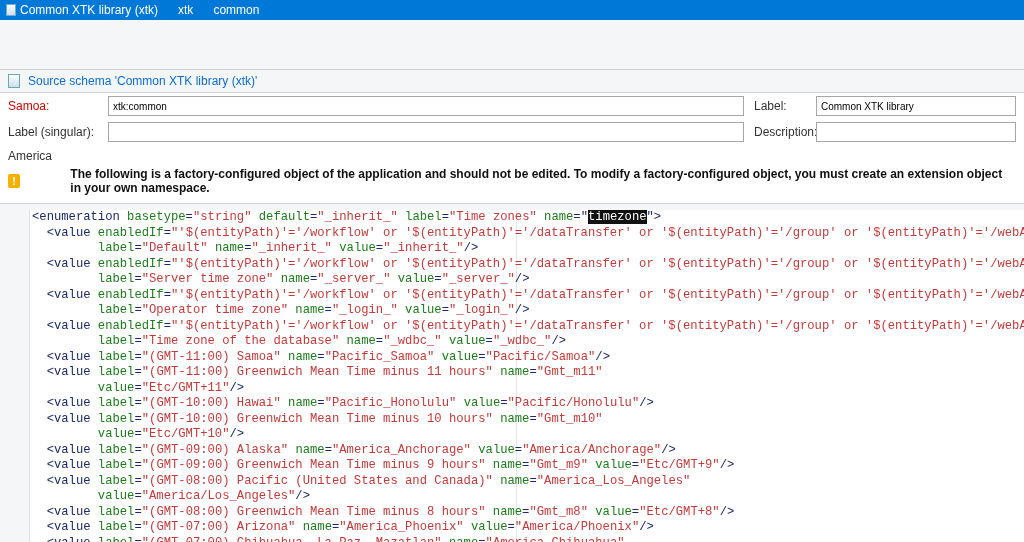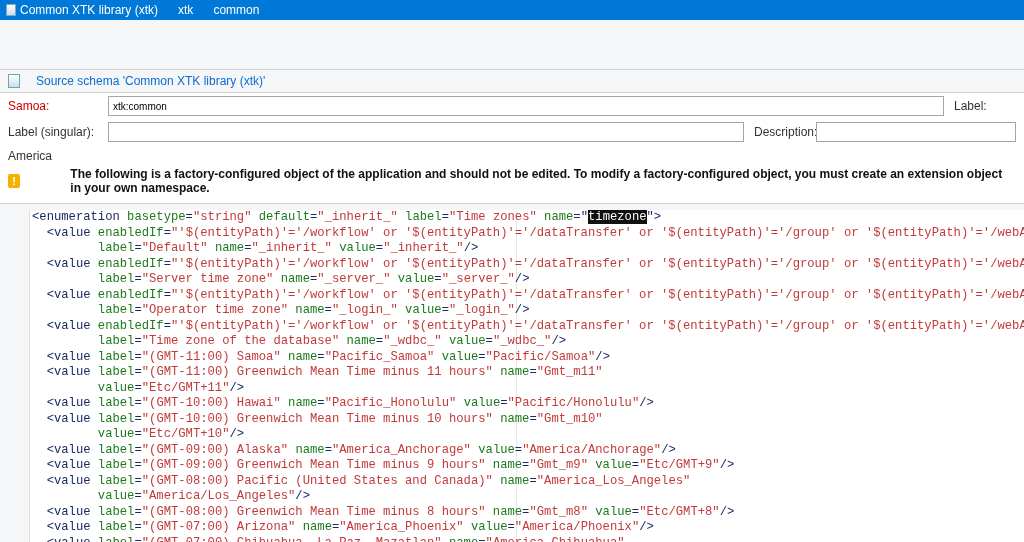--- a/index.html
+++ b/index.html
@@ -2,21 +2,21 @@
 <html><head>
 <meta charset="utf-8">
 <style>
 * { box-sizing: border-box; margin: 0; padding: 0; }
 body { font-family: "Segoe UI", Tahoma, sans-serif; font-size: 12px; background: #fff; color: #222; width: 1024px; height: 542px; overflow: hidden; }
 .tabbar { background: #0078d7; height: 20px; display: flex; align-items: center; color: #fff; font-size: 12px; }
 .tabbar .tab { padding: 0 14px 0 6px; height: 20px; display: flex; align-items: center; gap: 4px; }
 .tabbar .tab.main { font-weight: normal; }
 .tabbar .docicon { width: 10px; height: 12px; background: linear-gradient(#fff,#cde); border: 1px solid #7ac; display: inline-block; }
 .topgap { height: 50px; background: #f5f6f7; border-bottom: 1px solid #d0d0d0; }
-.breadcrumb { padding: 4px 8px; background: #f5f6f7; display: flex; align-items: center; gap: 16px; border-bottom: 1px solid #d0d0d0; }
+.breadcrumb { padding: 4px 8px; background: #f5f6f7; display: flex; align-items: center; gap: 8px; border-bottom: 1px solid #d0d0d0; }
 .breadcrumb .fileicon { width: 12px; height: 14px; background: linear-gradient(#fff,#cde); border: 1px solid #6aa; }
 .breadcrumb span.txt { color: #0b6cd1; }
 .formrow { display: flex; align-items: center; padding: 3px 8px; background: #fff; }
 .formrow label { width: 100px; color: #333; font-size: 12px; }
 .formrow label.red { color: #c00; }
 .formrow input { flex: 1; height: 20px; padding: 2px 4px; font-size: 10px; border: 1px solid #a6a6a6; background: #fff; }
 .formrow .seclabel { width: 72px; text-align: left; padding-left: 10px; color: #333; }
 .formrow .secinput { width: 200px; flex: 0 0 auto; }
 .warnhead { padding: 4px 8px 0 8px; color: #333; font-size: 12px; }
 .warnbody { display: flex; align-items: center; gap: 6px; padding: 4px 8px 8px 8px; background: #fff; border-bottom: 1px solid #d0d0d0; }
@@ -50,20 +50,21 @@
 
 <div class="breadcrumb">
   <span class="fileicon"></span>
   <span class="txt">Source schema 'Common XTK library (xtk)'</span>
 </div>
 
 <div class="formrow">
   <label class="red">Samoa:</label>
   <input value="xtk:common" style="">
   <label class="seclabel">Label:</label>
+  <input class="secinput" value="Common XTK library" style="">
 </div>
 <div class="formrow">
   <label>Label (singular):</label>
   <input value="" style="">
   <label class="seclabel">Description:</label>
   <input class="secinput" value="" style="">
 </div>
 
 <div class="warnhead">America</div>
 <div class="warnbody">

